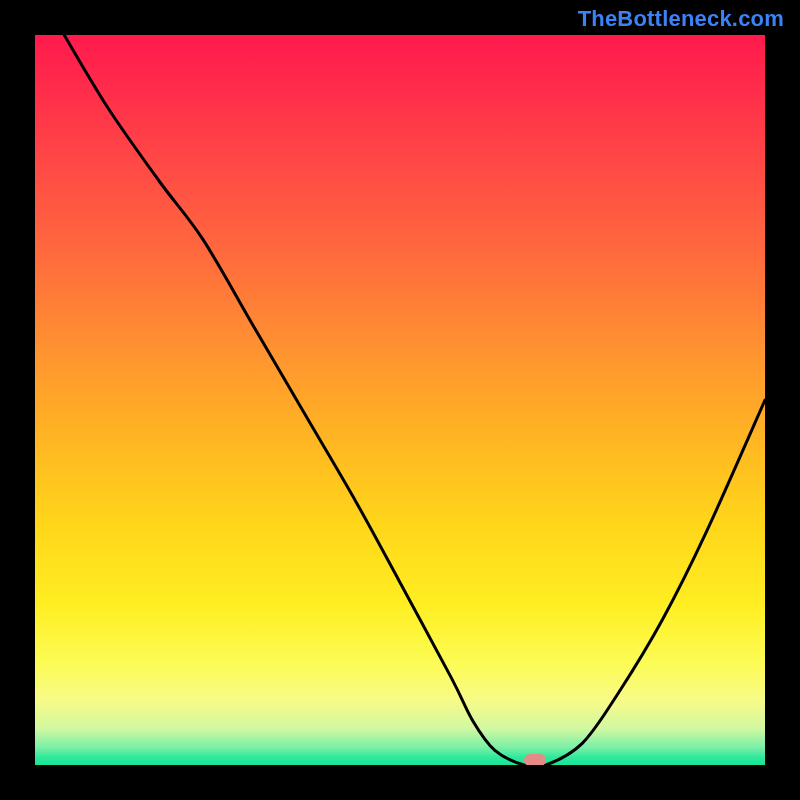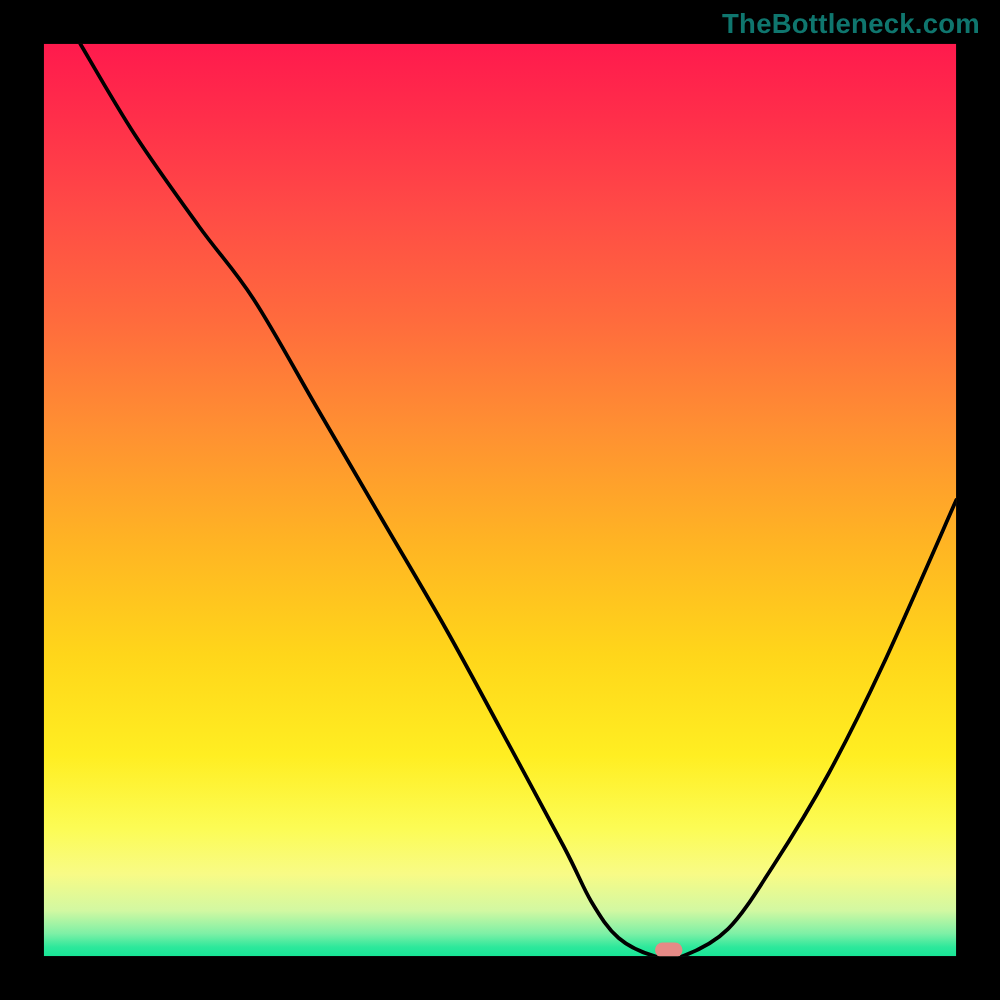--- a/index.html
+++ b/index.html
@@ -65,21 +65,21 @@
     background: #e58a86;
     transform: translate(-50%, -50%);
   }
   .watermark {
     position: absolute;
     top: 6px;
     right: 16px;
     font-family: Arial, Helvetica, sans-serif;
     font-size: 22px;
     font-weight: 600;
-    color: #0f766e;
+    color: #3b82f6;
     letter-spacing: 0.2px;
   }
 </style>
 </head>
 <body>
 
 <div class="frame">
 
   <div class="watermark">TheBottleneck.com</div>
 

